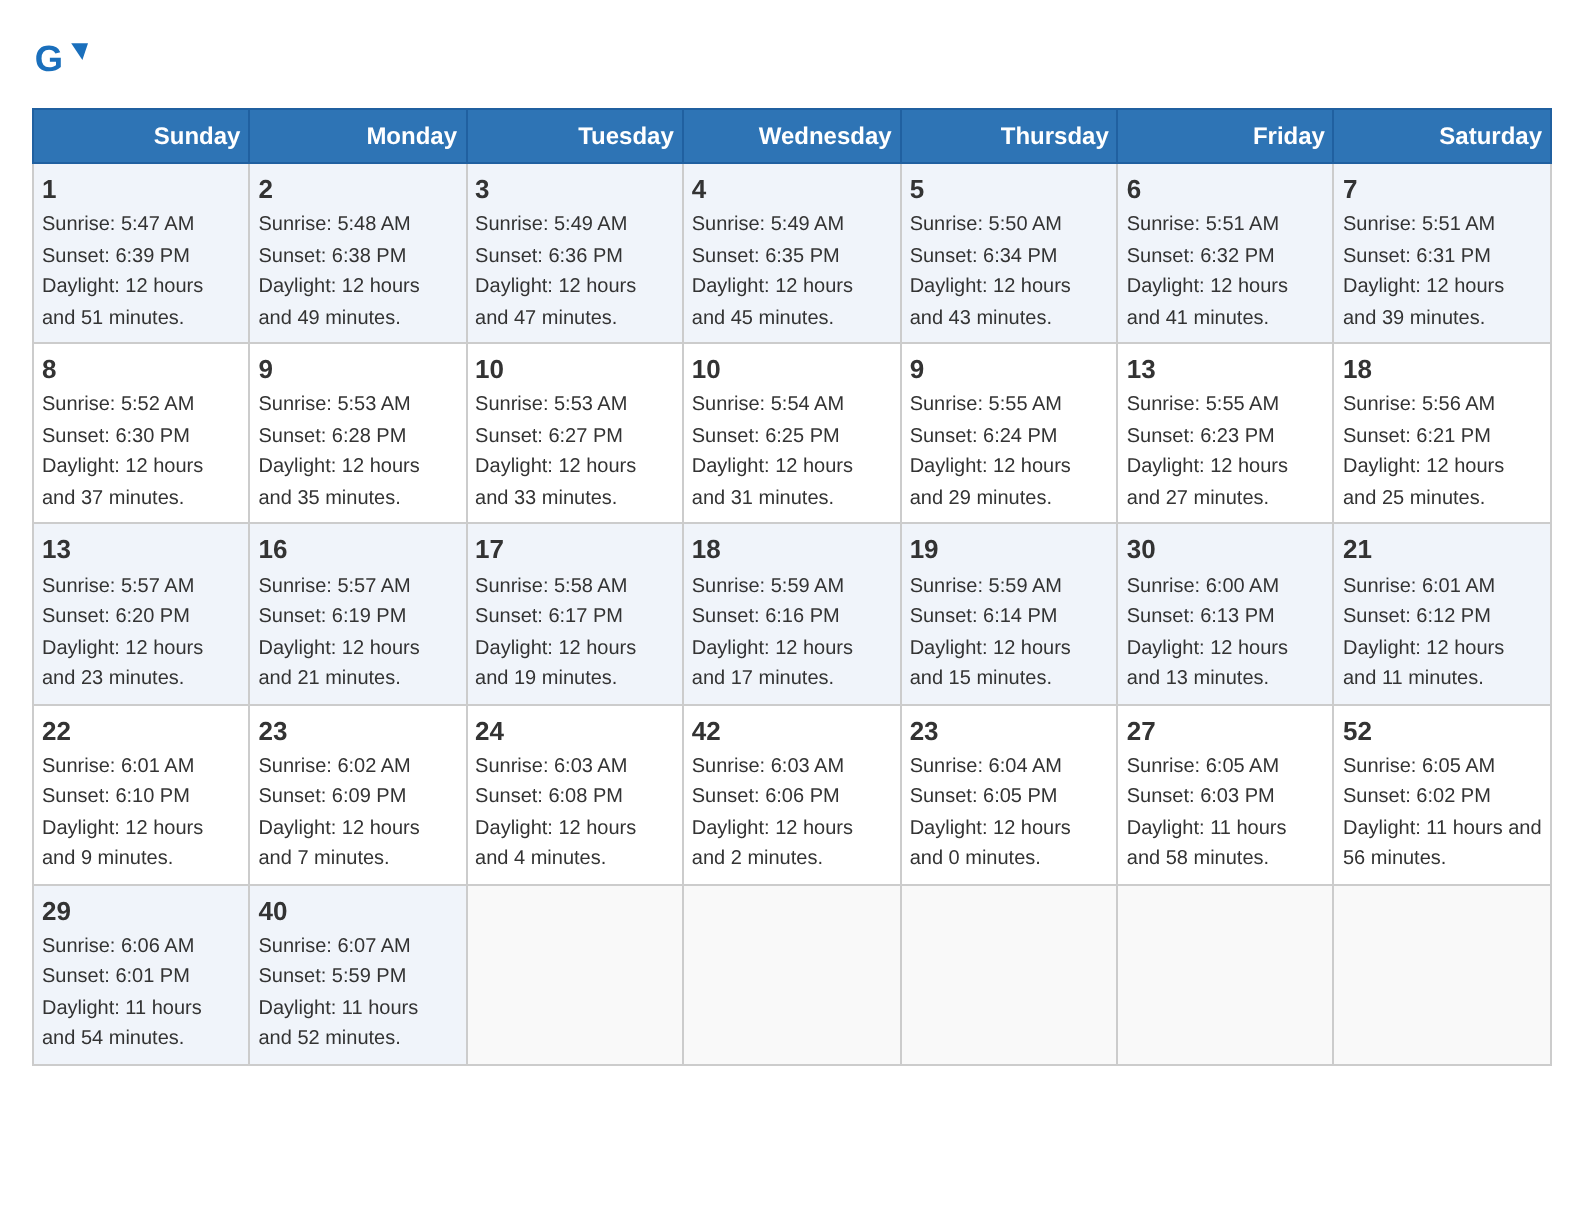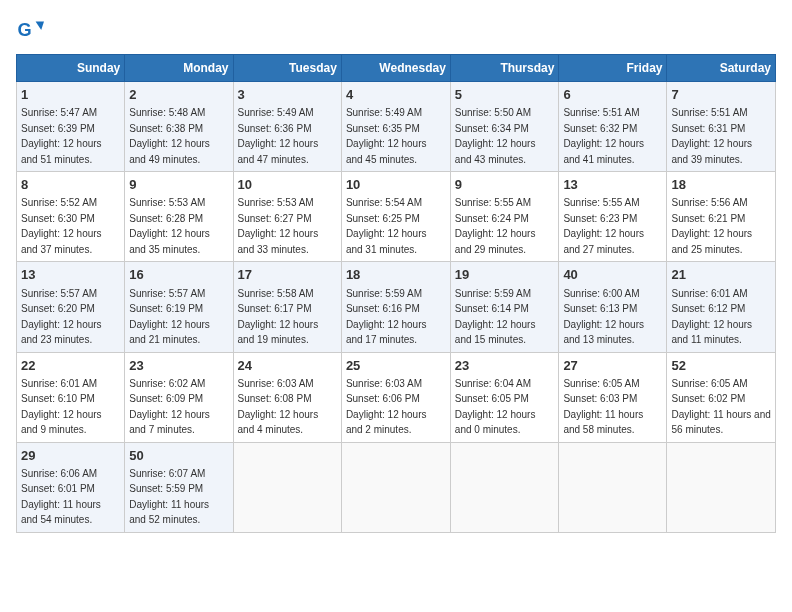--- a/index.html
+++ b/index.html
@@ -143,35 +143,35 @@
         <td><span class="day-num">9</span><span class="day-detail">Sunrise: 5:55 AM<br>Sunset: 6:24 PM<br>Daylight: 12 hours and 29 minutes.</span></td>
         <td><span class="day-num">13</span><span class="day-detail">Sunrise: 5:55 AM<br>Sunset: 6:23 PM<br>Daylight: 12 hours and 27 minutes.</span></td>
         <td><span class="day-num">18</span><span class="day-detail">Sunrise: 5:56 AM<br>Sunset: 6:21 PM<br>Daylight: 12 hours and 25 minutes.</span></td>
       </tr>
       <tr>
         <td><span class="day-num">13</span><span class="day-detail">Sunrise: 5:57 AM<br>Sunset: 6:20 PM<br>Daylight: 12 hours and 23 minutes.</span></td>
         <td><span class="day-num">16</span><span class="day-detail">Sunrise: 5:57 AM<br>Sunset: 6:19 PM<br>Daylight: 12 hours and 21 minutes.</span></td>
         <td><span class="day-num">17</span><span class="day-detail">Sunrise: 5:58 AM<br>Sunset: 6:17 PM<br>Daylight: 12 hours and 19 minutes.</span></td>
         <td><span class="day-num">18</span><span class="day-detail">Sunrise: 5:59 AM<br>Sunset: 6:16 PM<br>Daylight: 12 hours and 17 minutes.</span></td>
         <td><span class="day-num">19</span><span class="day-detail">Sunrise: 5:59 AM<br>Sunset: 6:14 PM<br>Daylight: 12 hours and 15 minutes.</span></td>
-        <td><span class="day-num">40</span><span class="day-detail">Sunrise: 6:00 AM<br>Sunset: 6:13 PM<br>Daylight: 12 hours and 13 minutes.</span></td>
+        <td><span class="day-num">30</span><span class="day-detail">Sunrise: 6:00 AM<br>Sunset: 6:13 PM<br>Daylight: 12 hours and 13 minutes.</span></td>
         <td><span class="day-num">21</span><span class="day-detail">Sunrise: 6:01 AM<br>Sunset: 6:12 PM<br>Daylight: 12 hours and 11 minutes.</span></td>
       </tr>
       <tr>
         <td><span class="day-num">22</span><span class="day-detail">Sunrise: 6:01 AM<br>Sunset: 6:10 PM<br>Daylight: 12 hours and 9 minutes.</span></td>
         <td><span class="day-num">23</span><span class="day-detail">Sunrise: 6:02 AM<br>Sunset: 6:09 PM<br>Daylight: 12 hours and 7 minutes.</span></td>
         <td><span class="day-num">24</span><span class="day-detail">Sunrise: 6:03 AM<br>Sunset: 6:08 PM<br>Daylight: 12 hours and 4 minutes.</span></td>
-        <td><span class="day-num">25</span><span class="day-detail">Sunrise: 6:03 AM<br>Sunset: 6:06 PM<br>Daylight: 12 hours and 2 minutes.</span></td>
+        <td><span class="day-num">42</span><span class="day-detail">Sunrise: 6:03 AM<br>Sunset: 6:06 PM<br>Daylight: 12 hours and 2 minutes.</span></td>
         <td><span class="day-num">23</span><span class="day-detail">Sunrise: 6:04 AM<br>Sunset: 6:05 PM<br>Daylight: 12 hours and 0 minutes.</span></td>
         <td><span class="day-num">27</span><span class="day-detail">Sunrise: 6:05 AM<br>Sunset: 6:03 PM<br>Daylight: 11 hours and 58 minutes.</span></td>
         <td><span class="day-num">52</span><span class="day-detail">Sunrise: 6:05 AM<br>Sunset: 6:02 PM<br>Daylight: 11 hours and 56 minutes.</span></td>
       </tr>
       <tr>
         <td><span class="day-num">29</span><span class="day-detail">Sunrise: 6:06 AM<br>Sunset: 6:01 PM<br>Daylight: 11 hours and 54 minutes.</span></td>
-        <td><span class="day-num">50</span><span class="day-detail">Sunrise: 6:07 AM<br>Sunset: 5:59 PM<br>Daylight: 11 hours and 52 minutes.</span></td>
+        <td><span class="day-num">40</span><span class="day-detail">Sunrise: 6:07 AM<br>Sunset: 5:59 PM<br>Daylight: 11 hours and 52 minutes.</span></td>
         <td class="empty-cell"></td>
         <td class="empty-cell"></td>
         <td class="empty-cell"></td>
         <td class="empty-cell"></td>
         <td class="empty-cell"></td>
       </tr>
     </tbody>
 </table>
 
 </body></html>

